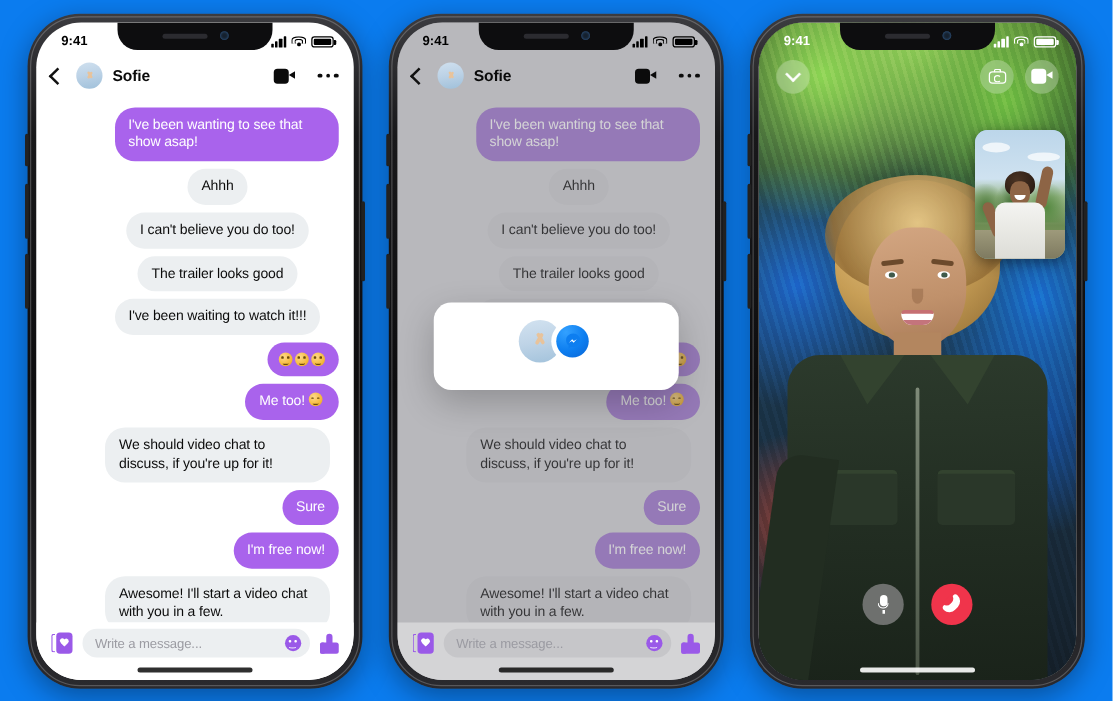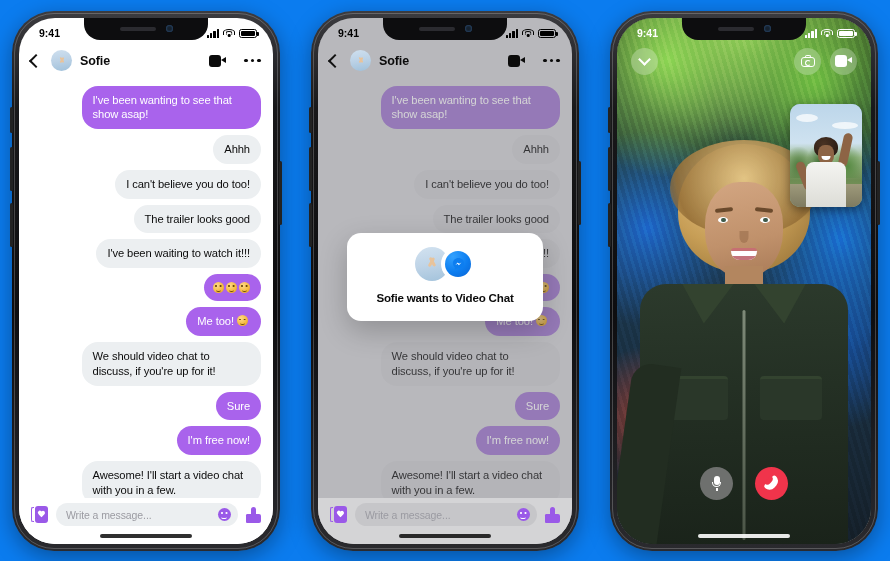--- a/index.html
+++ b/index.html
@@ -3,21 +3,21 @@
 <meta charset="utf-8">
 <style>
   * { box-sizing: border-box; margin: 0; padding: 0; }
   body {
     width: 890px; height: 561px;
     background: #0b7cef;
     font-family: "Liberation Sans", sans-serif;
     overflow: hidden;
     position: relative;
   }
-  .stage { position: absolute; inset: 0; display: flex; align-items: center; justify-content: space-between; padding: 0 12px; }
+  .stage { position: absolute; inset: 0; display: flex; align-items: center; justify-content: space-between; padding: 0 22px; }
 
   
   .phone {
     position: relative;
     width: 268px; height: 540px;
     border-radius: 42px;
     background: linear-gradient(180deg,#3c3c40,#18181a 18%,#0d0d0f 55%,#2a2a2e);
     padding: 7px;
     box-shadow: 0 6px 22px rgba(0,0,0,.35);
     flex: 0 0 auto;
@@ -87,21 +87,21 @@
   .vid-icon .body { position:absolute; left:0; top:0; width:12px; height:12px; background:#0b0b0b; border-radius:3px; }
   .vid-icon .lens { position:absolute; right:0; top:2.4px; width:0; height:0;
     border-top:3.6px solid transparent; border-bottom:3.6px solid transparent; border-right:5px solid #0b0b0b; }
   .dots { display:flex; gap:3px; cursor:pointer; margin-left:10px; }
   .dots i { width:3.6px; height:3.6px; border-radius:50%; background:#0b0b0b; display:block; }
 
   
   .convo { position:absolute; top:60px; left:0; right:0; bottom:46px; padding:8px 12px 0; overflow:hidden; }
   .row { display:flex; margin-bottom:6px; }
   .row.out { justify-content:flex-end; }
-  .row.in { justify-content:flex-end; }
+  .row.in { justify-content:center; }
   .bubble {
     max-width:78%; padding:7px 11px; border-radius:16px;
     font-size:11.2px; line-height:1.32; letter-spacing:-.1px; word-wrap:break-word;margin-left:36px;
   }
   .bubble.in { background:#eceff1; color:#0b0b0b; }
   .bubble.out { background:#a963ec; color:#fff; }
   .bubble.emoji { font-size:13px; padding:5px 9px; letter-spacing:1px; }
   .emo { display:inline-block; width:11px; height:11px; border-radius:50%;
      background:radial-gradient(circle at 36% 32%, #ffd98a, #f5b93a 62%, #e09a1d);
      position:relative; vertical-align:-1px; margin-right:2px; }
@@ -496,21 +496,20 @@
             </span>
             <span class="msgr-badge">
               <span class="msgr-inner">
                 <svg width="15" height="15" viewBox="0 0 24 24" aria-hidden="true">
                   <path d="M12 3C6.9 3 3 6.8 3 11.6c0 2.7 1.3 5.1 3.3 6.7v3.3l3.1-1.7c.8.2 1.7.3 2.6.3 5.1 0 9-3.8 9-8.6S17.1 3 12 3z" fill="#0d7ef0"></path>
                   <path d="M6.7 14.6l4.1-4.3 2.1 2.2 3.8-2.2-4.1 4.3-2.1-2.2-3.8 2.2z" fill="#fff"></path>
                 </svg>
               </span>
             </span>
           </div>
-          <div class="modal-title">Sofie wants to Video Chat</div>
         </div>
       </div>
       <span class="home-ind"></span>
     </div>
   </div>
 
   <div class="phone">
     <span class="btn-side bs1"></span>
     <span class="btn-side bs2"></span>
     <span class="btn-side bs3"></span>

